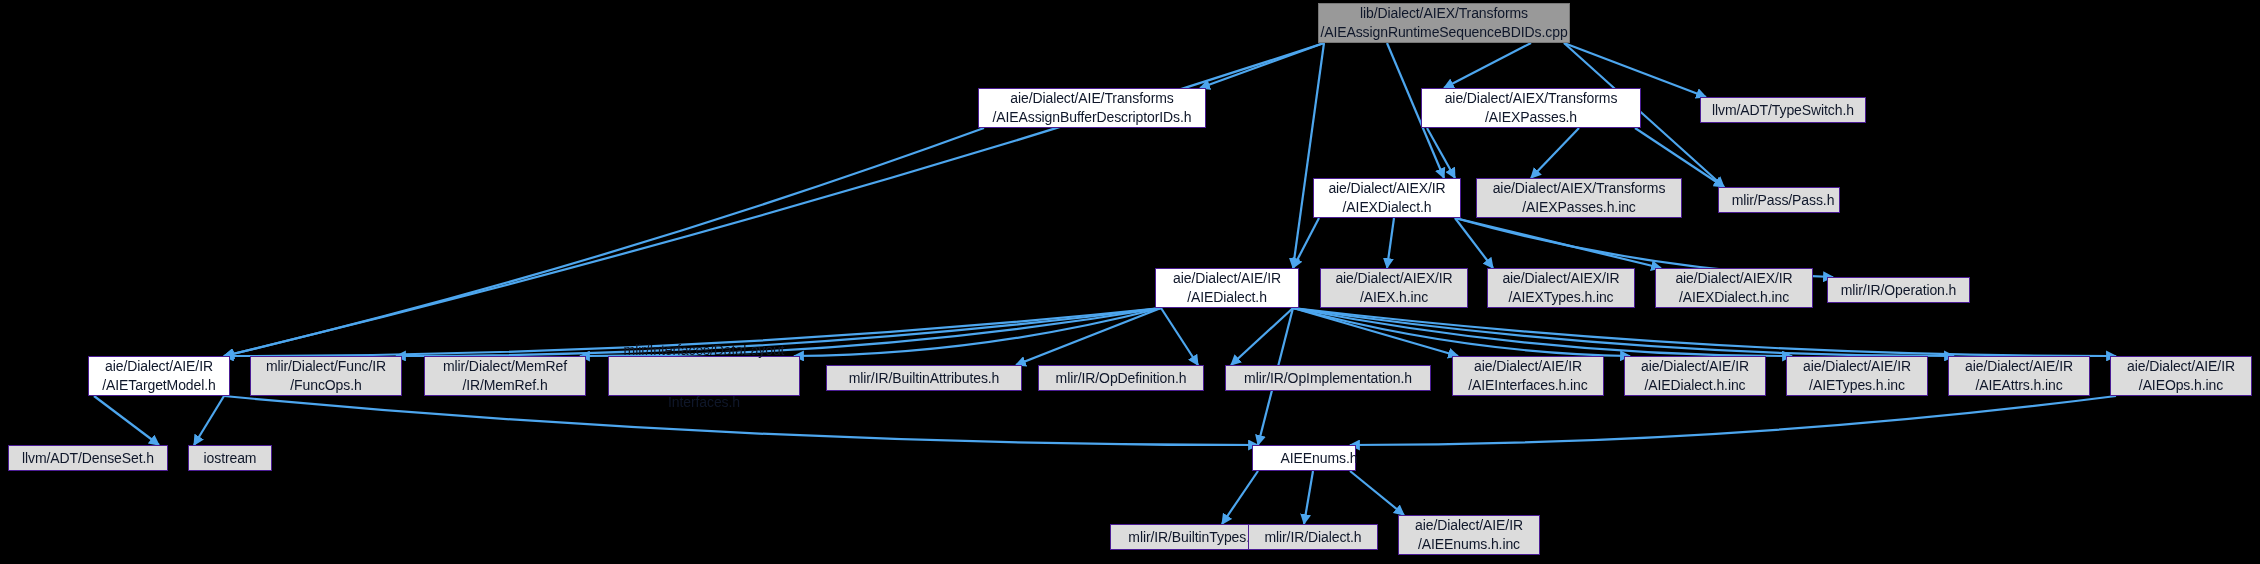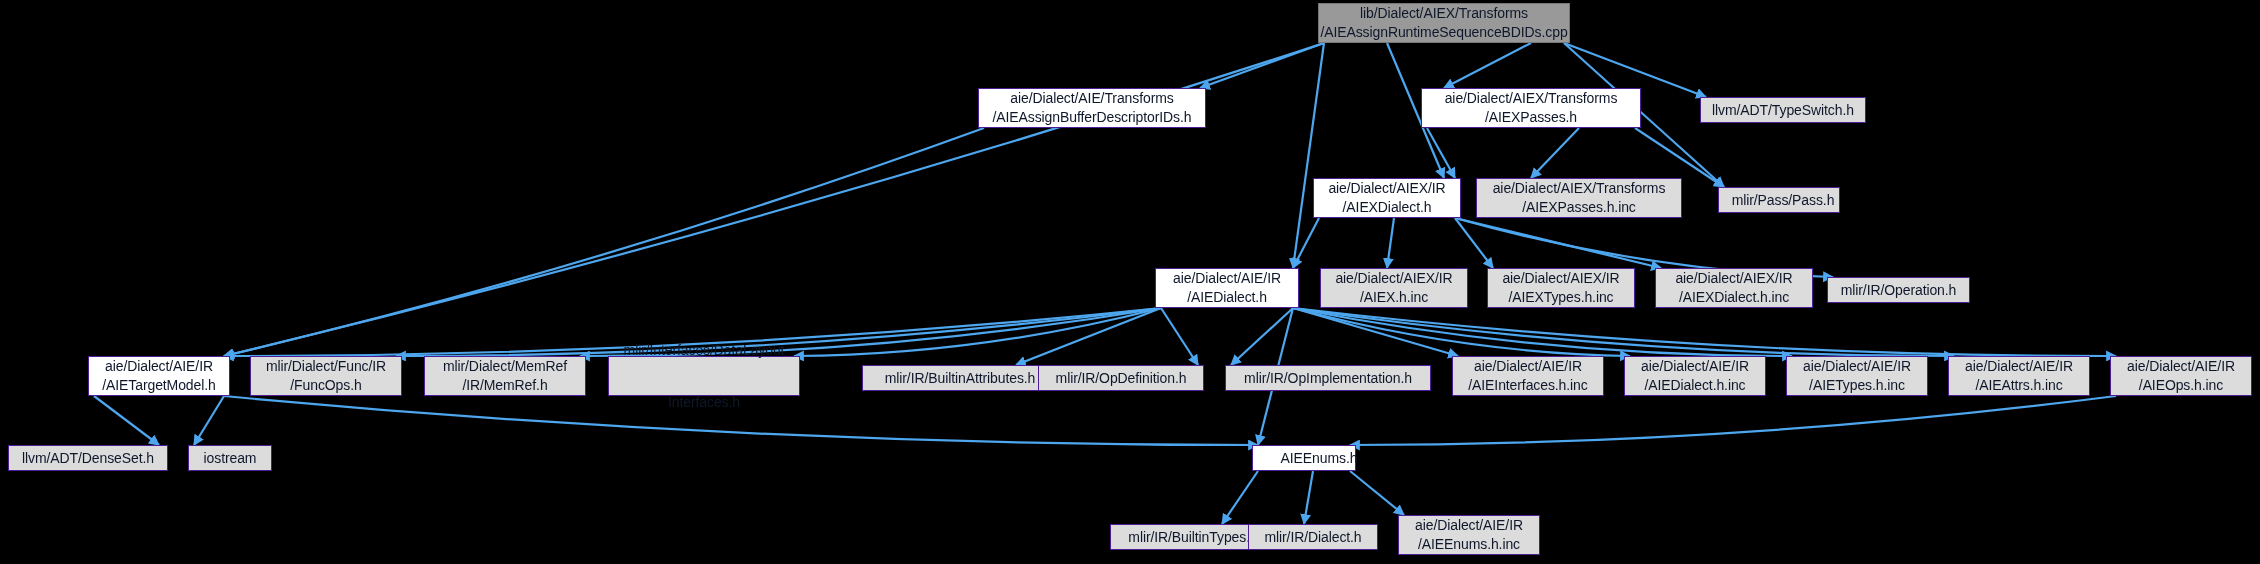--- a/index.html
+++ b/index.html
@@ -99,21 +99,21 @@
     <div class="node fill-gray" style="left: 1718px; top: 187px; width: 122px; height: 26px; padding-left: 8px;"><span class="ln">mlir/Pass/Pass.h</span></div>
     <div class="node fill-white" style="left: 1155px; top: 268px; width: 144px; height: 40px;"><span class="ln">aie/Dialect/AIE/IR</span><span class="ln">/AIEDialect.h</span></div>
     <div class="node fill-gray" style="left: 1320px; top: 268px; width: 148px; height: 40px;"><span class="ln">aie/Dialect/AIEX/IR</span><span class="ln">/AIEX.h.inc</span></div>
     <div class="node fill-gray" style="left: 1487px; top: 268px; width: 148px; height: 40px;"><span class="ln">aie/Dialect/AIEX/IR</span><span class="ln">/AIEXTypes.h.inc</span></div>
     <div class="node fill-gray" style="left: 1655px; top: 268px; width: 158px; height: 40px;"><span class="ln">aie/Dialect/AIEX/IR</span><span class="ln">/AIEXDialect.h.inc</span></div>
     <div class="node fill-gray" style="left: 1827px; top: 277px; width: 143px; height: 26px;"><span class="ln">mlir/IR/Operation.h</span></div>
     <div class="node fill-white" style="left: 88px; top: 356px; width: 142px; height: 40px;"><span class="ln">aie/Dialect/AIE/IR</span><span class="ln">/AIETargetModel.h</span></div>
     <div class="node fill-gray" style="left: 250px; top: 356px; width: 152px; height: 40px;"><span class="ln">mlir/Dialect/Func/IR</span><span class="ln">/FuncOps.h</span></div>
     <div class="node fill-gray" style="left: 424px; top: 356px; width: 162px; height: 40px;"><span class="ln">mlir/Dialect/MemRef</span><span class="ln">/IR/MemRef.h</span></div>
     <div class="node fill-gray" style="left: 608px; top: 356px; width: 192px; height: 40px; gap: 33px;"><span class="ln">mlir/Interfaces/DataLayout</span><span class="ln">Interfaces.h</span></div>
-    <div class="node fill-gray" style="left: 826px; top: 365px; width: 196px; height: 26px; margin-left: 36px;"><span class="ln">mlir/IR/BuiltinAttributes.h</span></div>
+    <div class="node fill-gray" style="left: 826px; top: 365px; width: 196px; height: 26px;"><span class="ln">mlir/IR/BuiltinAttributes.h</span></div>
     <div class="node fill-gray" style="left: 1038px; top: 365px; width: 166px; height: 26px;"><span class="ln">mlir/IR/OpDefinition.h</span></div>
     <div class="node fill-gray" style="left: 1225px; top: 365px; width: 206px; height: 26px;"><span class="ln">mlir/IR/OpImplementation.h</span></div>
     <div class="node fill-gray" style="left: 1452px; top: 356px; width: 152px; height: 40px;"><span class="ln">aie/Dialect/AIE/IR</span><span class="ln">/AIEInterfaces.h.inc</span></div>
     <div class="node fill-gray" style="left: 1624px; top: 356px; width: 142px; height: 40px;"><span class="ln">aie/Dialect/AIE/IR</span><span class="ln">/AIEDialect.h.inc</span></div>
     <div class="node fill-gray" style="left: 1786px; top: 356px; width: 142px; height: 40px;"><span class="ln">aie/Dialect/AIE/IR</span><span class="ln">/AIETypes.h.inc</span></div>
     <div class="node fill-gray" style="left: 1948px; top: 356px; width: 142px; height: 40px;"><span class="ln">aie/Dialect/AIE/IR</span><span class="ln">/AIEAttrs.h.inc</span></div>
     <div class="node fill-gray" style="left: 2110px; top: 356px; width: 142px; height: 40px;"><span class="ln">aie/Dialect/AIE/IR</span><span class="ln">/AIEOps.h.inc</span></div>
     <div class="node fill-gray" style="left: 8px; top: 445px; width: 160px; height: 26px;"><span class="ln">llvm/ADT/DenseSet.h</span></div>
     <div class="node fill-gray" style="left: 188px; top: 445px; width: 84px; height: 26px;"><span class="ln">iostream</span></div>
     <div class="node fill-white" style="left: 1252px; top: 445px; width: 104px; height: 26px; padding-left: 30px;"><span class="ln">AIEEnums.h</span></div>

